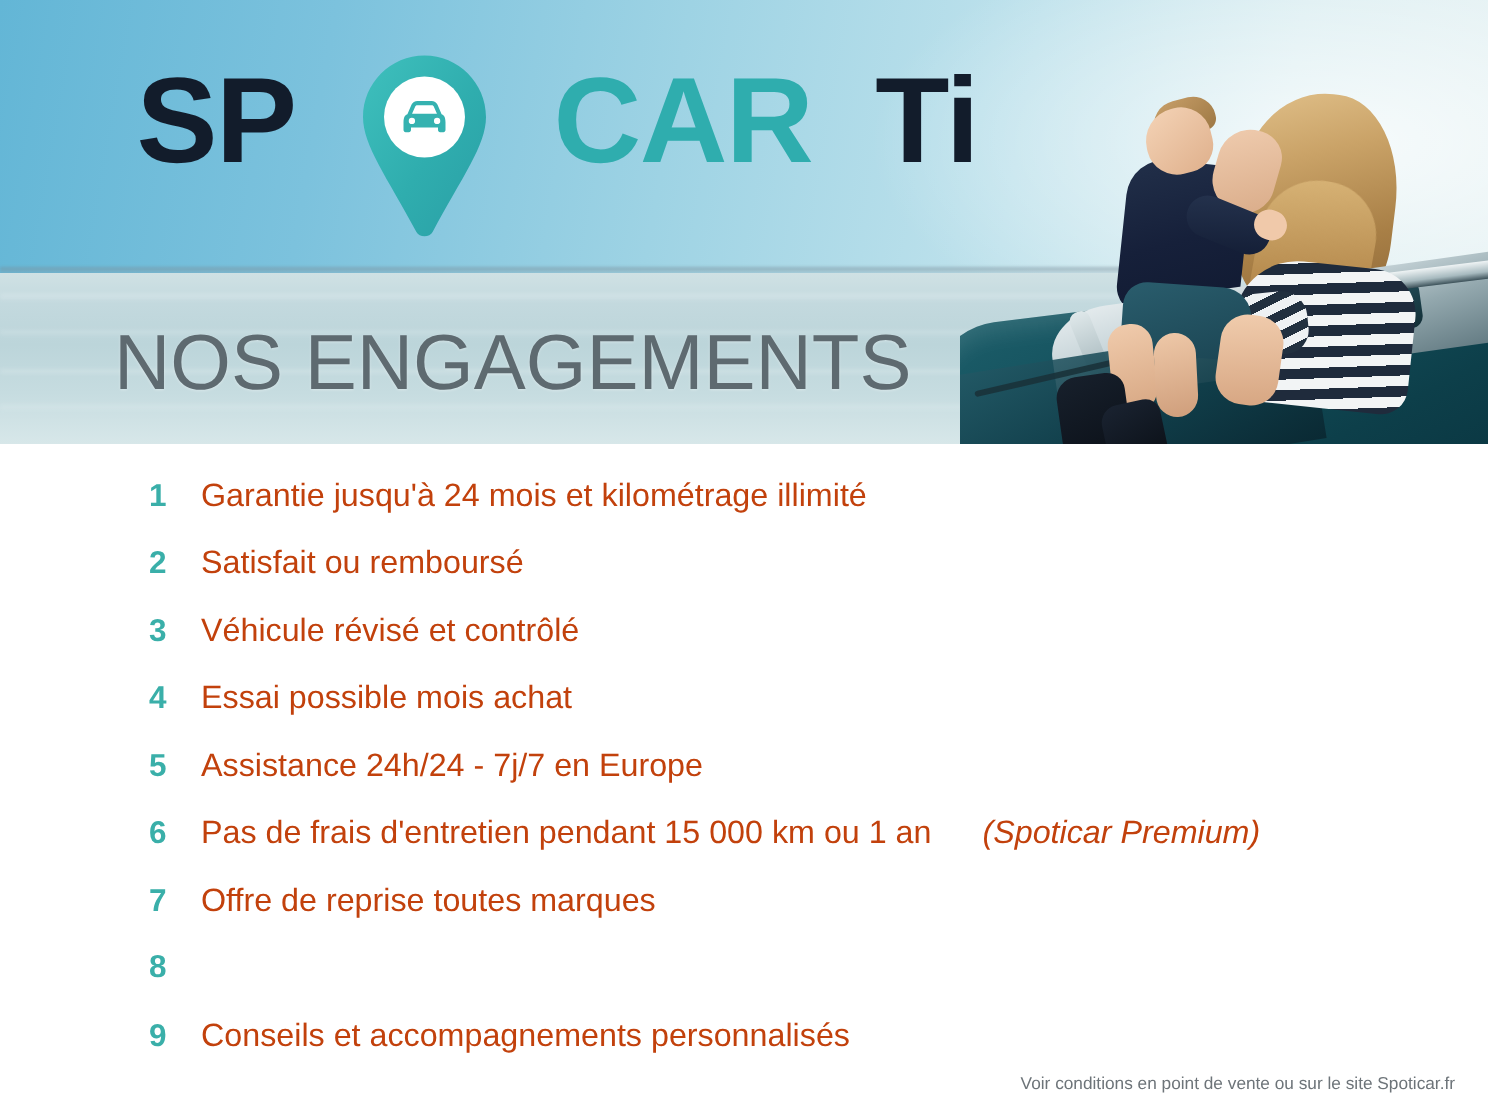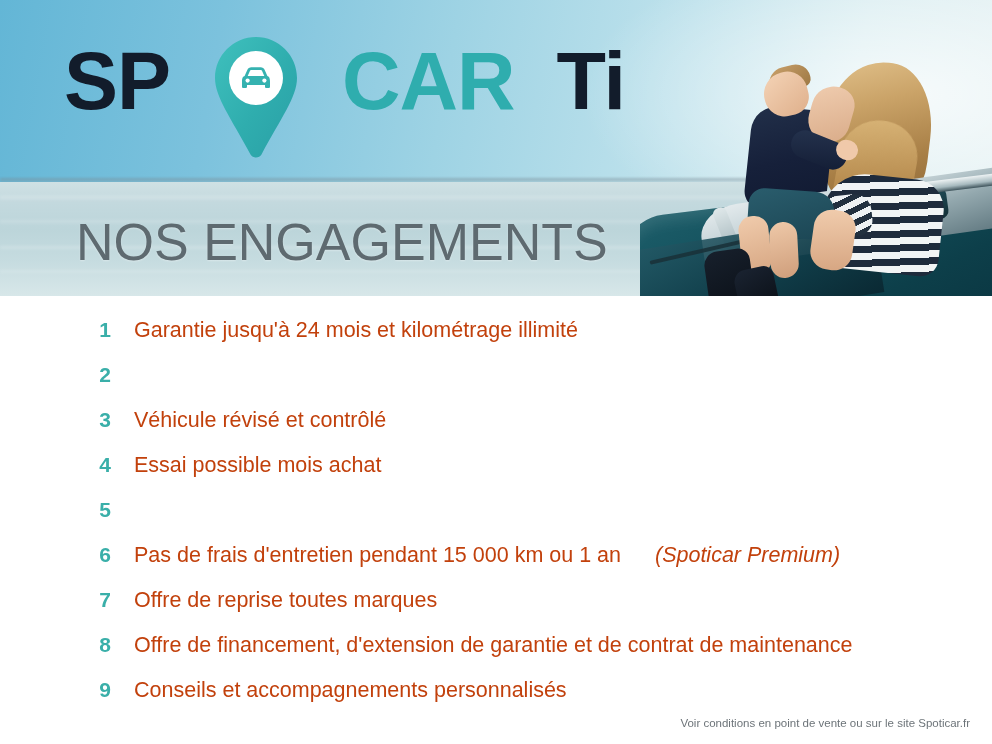--- a/index.html
+++ b/index.html
@@ -287,21 +287,21 @@
     left: 76px; top: 262px;
     width: 18px; height: 42px;
     background: #e8e2b8;
     border-radius: 8px;
     transform: rotate(-10deg);
   }
 
   
   .logo {
     position: absolute;
-    left: 64px;
+    left: 91px;
     top: 38px;
     height: 110px;
     display: flex;
     align-items: flex-start;
     gap: 42px;
   }
   .logo-text {
     font-size: 81px;
     font-weight: bold;
     letter-spacing: -1px;
@@ -451,49 +451,50 @@
 
   <div class="list">
 
     <div class="list-row">
       <span class="list-num">1</span>
       <span class="list-text">Garantie jusqu'à 24 mois et kilométrage illimité</span>
     </div>
 
     <div class="list-row">
       <span class="list-num">2</span>
+      <span class="list-text">Satisfait ou remboursé</span>
     </div>
 
     <div class="list-row">
       <span class="list-num">3</span>
       <span class="list-text">Véhicule révisé et contrôlé</span>
     </div>
 
     <div class="list-row">
       <span class="list-num">4</span>
       <span class="list-text">Essai possible mois achat</span>
     </div>
 
     <div class="list-row">
       <span class="list-num">5</span>
+      <span class="list-text">Assistance 24h/24 - 7j/7 en Europe</span>
     </div>
 
     <div class="list-row">
       <span class="list-num">6</span>
       <span class="list-text"><span>Pas de frais d'entretien pendant 15 000 km ou 1 an </span><em>(Spoticar Premium)</em></span>
     </div>
 
     <div class="list-row">
       <span class="list-num">7</span>
       <span class="list-text">Offre de reprise toutes marques</span>
     </div>
 
     <div class="list-row">
       <span class="list-num">8</span>
-      <span class="list-text">Offre de financement, d'extension de garantie et de contrat de maintenance</span>
     </div>
 
     <div class="list-row">
       <span class="list-num">9</span>
       <span class="list-text">Conseils et accompagnements personnalisés</span>
     </div>
 
   </div>
 
   <div class="footnote">Voir conditions en point de vente ou sur le site Spoticar.fr</div>

